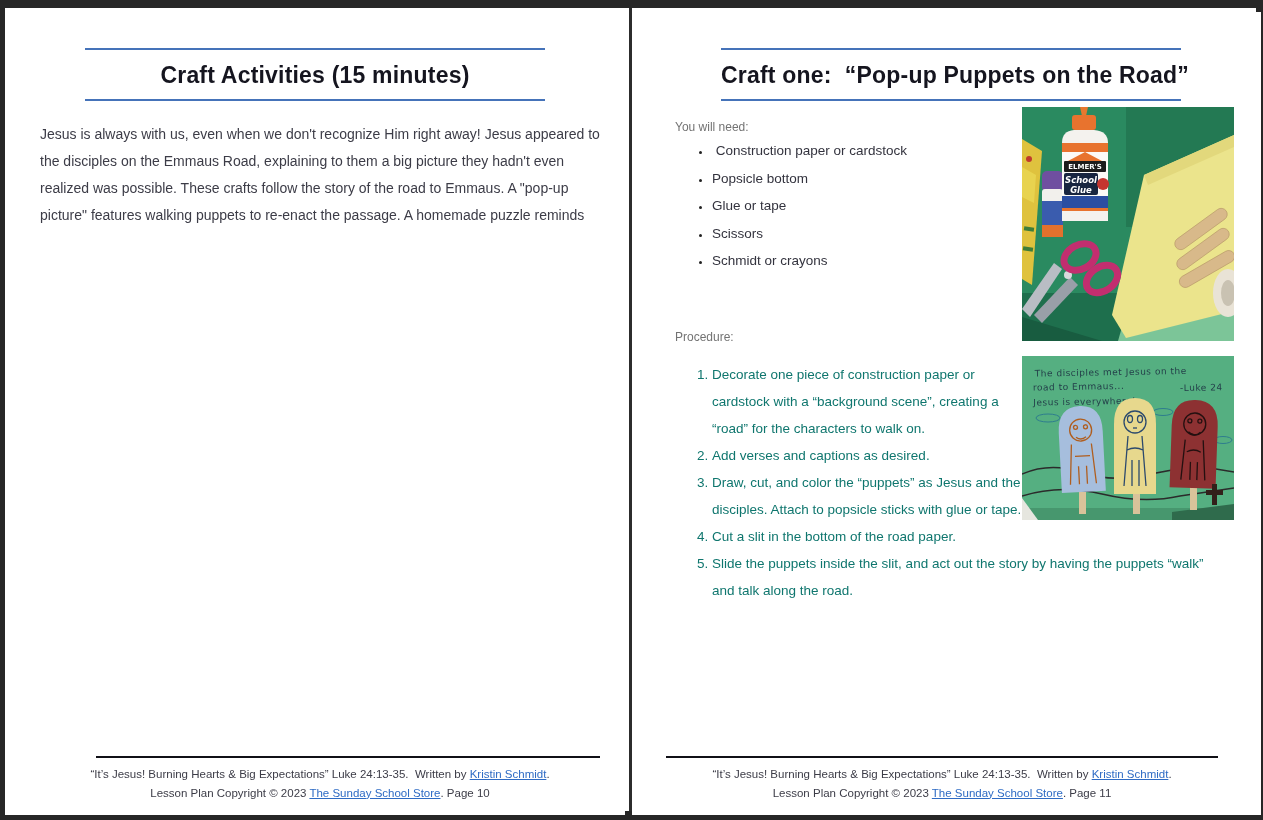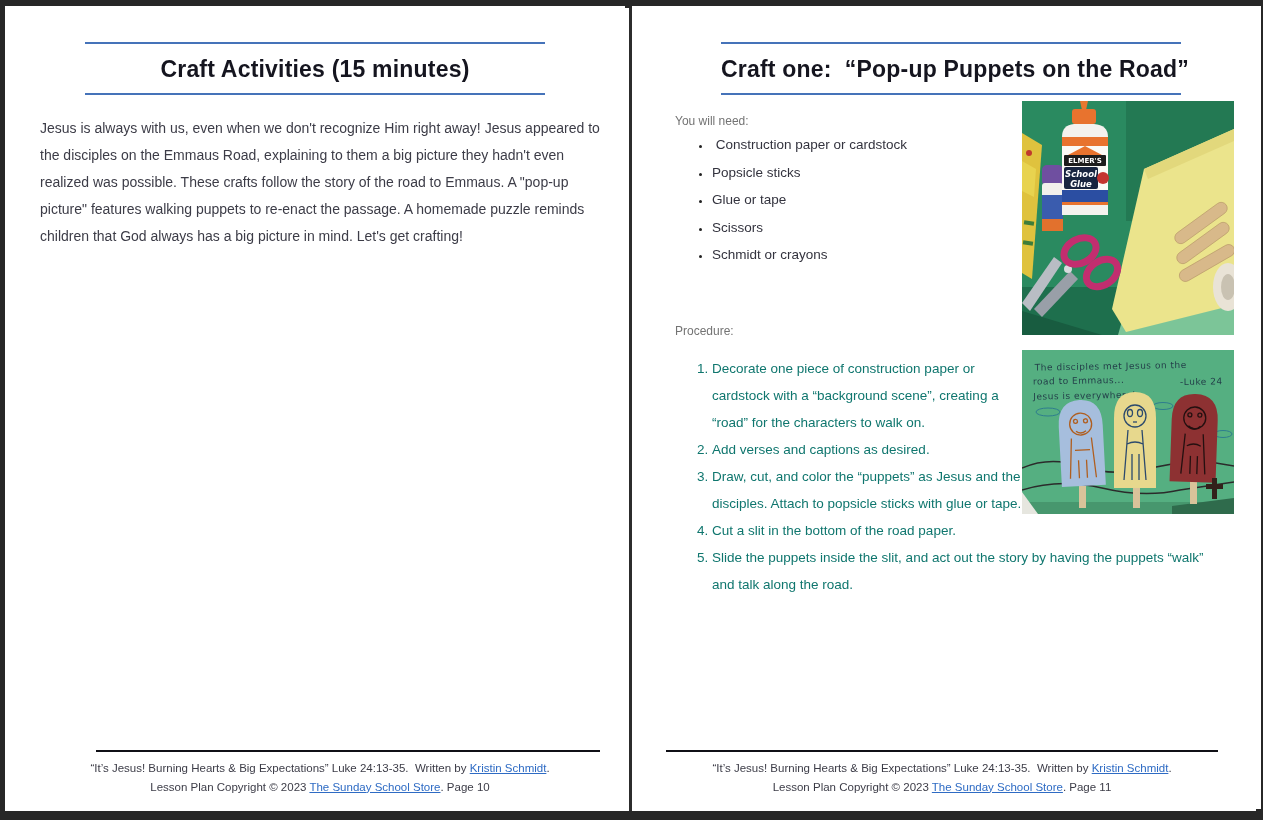--- a/index.html
+++ b/index.html
@@ -10,21 +10,21 @@
     -webkit-font-smoothing:antialiased;
   }
   
   .frame{position:absolute;background:#272727;}
   .frame-top{left:0;top:0;width:1263px;height:8px;}
   .frame-bottom{left:0;top:811px;width:1263px;height:9px;}
   .frame-left{left:0;top:0;width:5px;height:820px;}
   .frame-right{left:1256px;top:0;width:7px;height:820px;}
   .page-divider{position:absolute;left:629px;top:8px;width:3px;height:803px;background:#2c2c2c;}
 
-  .page{position:absolute;top:6px;width:620px;height:803px;background:#ffffff;}
+  .page{position:absolute;top:12px;width:620px;height:803px;background:#ffffff;}
   .page-left{left:5px;}
   .page-right{left:632px;padding-left:9px;}
 
   .title-block{
     margin:36px auto 0 auto;width:460px;
     border-top:2px solid #4573b9;border-bottom:2px solid #4573b9;
     padding:12px 0 11px 0;
   }
   .page-title{
     text-align:center;font-size:23px;font-weight:bold;color:#15151f;
@@ -82,21 +82,20 @@
 <div class="page page-left">
   <div class="title-block">
     <div class="page-title">Craft Activities (15 minutes)</div>
   </div>
 
   <div class="body-paragraph">
     <div class="body-line">Jesus is always with us, even when we don't recognize Him right away! Jesus appeared to</div>
     <div class="body-line">the disciples on the Emmaus Road, explaining to them a big picture they hadn't even</div>
     <div class="body-line">realized was possible. These crafts follow the story of the road to Emmaus. A "pop-up</div>
     <div class="body-line">picture" features walking puppets to re-enact the passage. A homemade puzzle reminds</div>
-    <div class="body-line">children that God always has a big picture in mind. Let's get crafting!</div>
   </div>
 
   <div class="footer footer-l">
     <div class="footer-rule footer-rule-l"></div>
     <div class="footer-text">
       <span>“It’s Jesus! Burning Hearts &amp; Big Expectations” Luke 24:13-35.&nbsp; Written by </span><a class="flink">Kristin Schmidt</a><span>.</span><br>
       <span>Lesson Plan Copyright © 2023 </span><a class="flink">The Sunday School Store</a><span>. Page 10</span>
     </div>
   </div>
 </div>
@@ -104,21 +103,21 @@
 <div class="page page-right">
   <div class="title-block">
     <div class="page-title">Craft one: &nbsp;“Pop-up Puppets on the Road”</div>
   </div>
 
   <div class="rp-content">
     <div class="section-label label-need">You will need:</div>
 
     <ul class="supplies-list">
       <li>&nbsp;Construction paper or cardstock</li>
-      <li>Popsicle sticks</li>
+      <li>Popsicle bottom</li>
       <li>Glue or tape</li>
       <li>Scissors</li>
       <li>Schmidt or crayons</li>
     </ul>
 
     <div class="section-label label-procedure">Procedure:</div>
 
     <ol class="procedure-list">
       <li class="narrow">Decorate one piece of construction paper or cardstock with a “background scene”, creating a “road” for the characters to walk on.</li>
       <li class="narrow">Add verses and captions as desired.</li>

